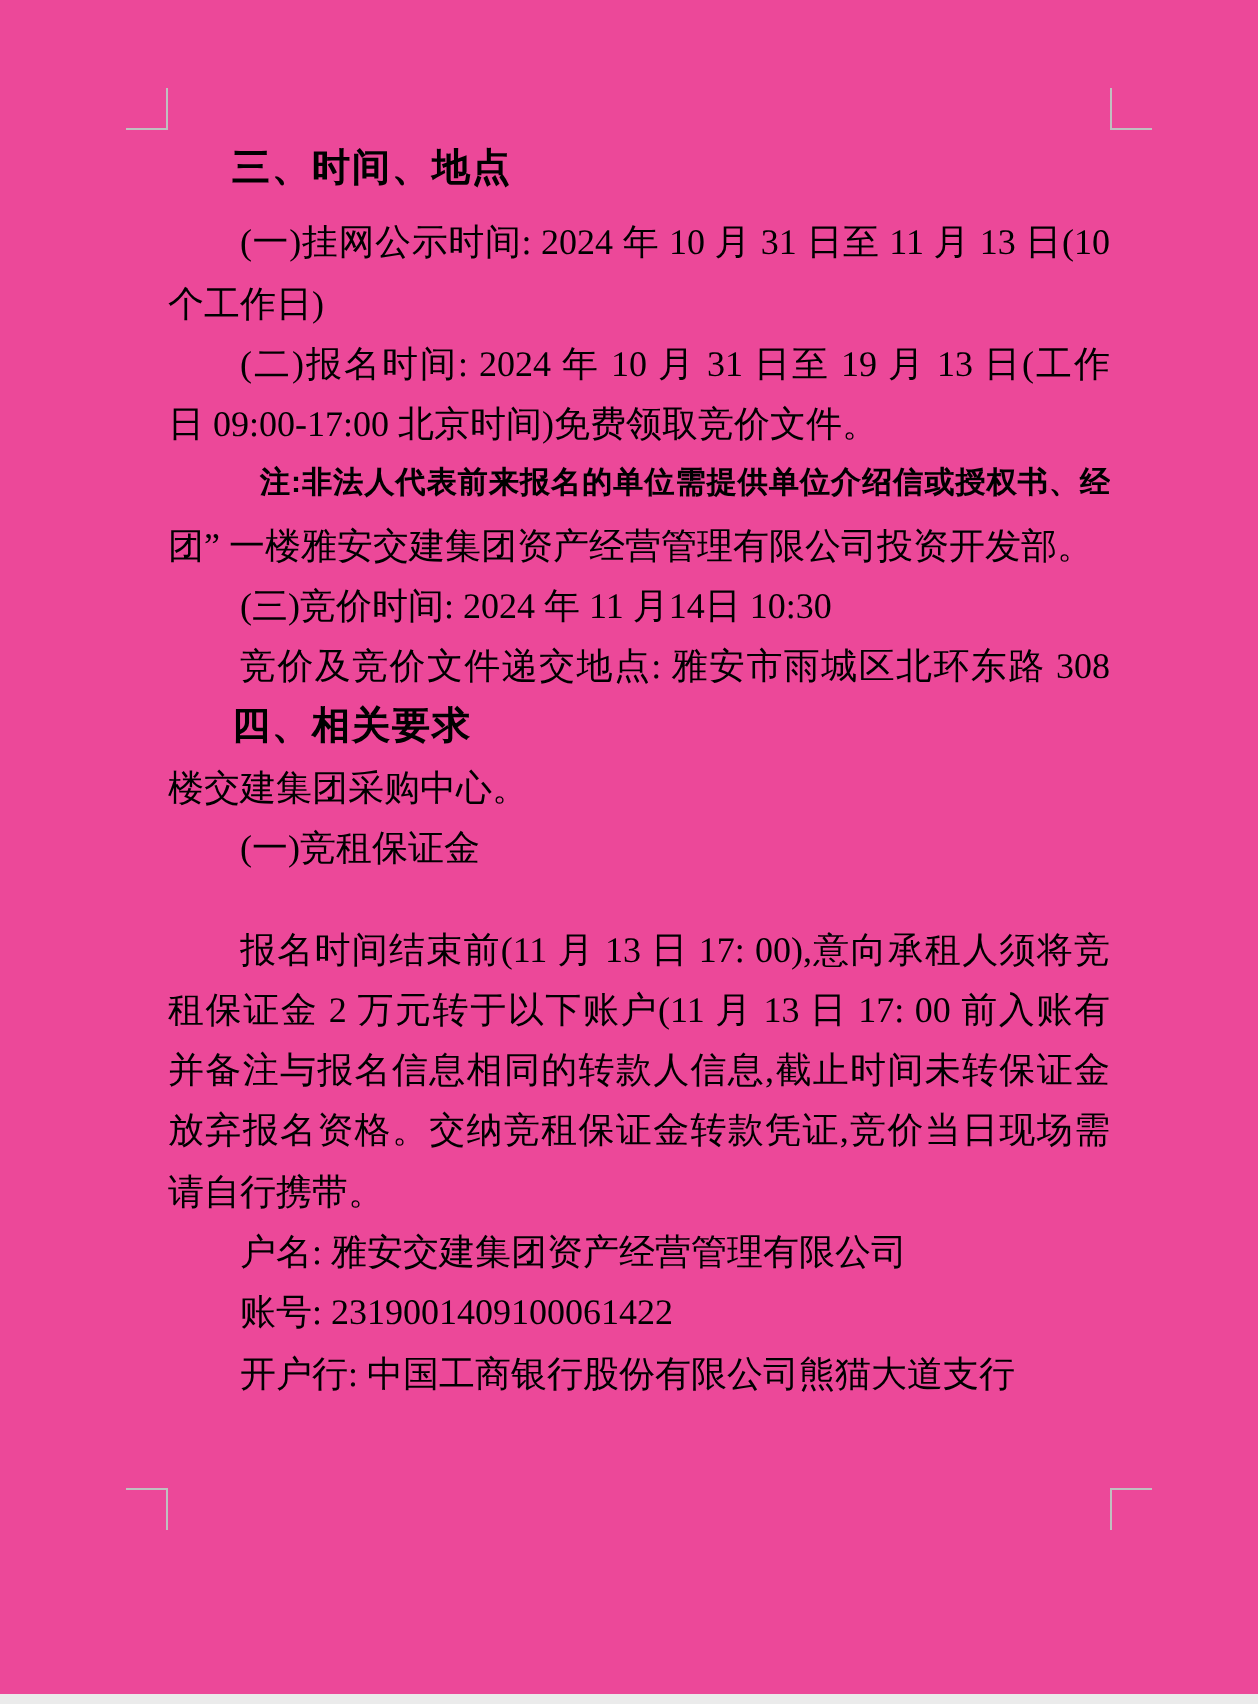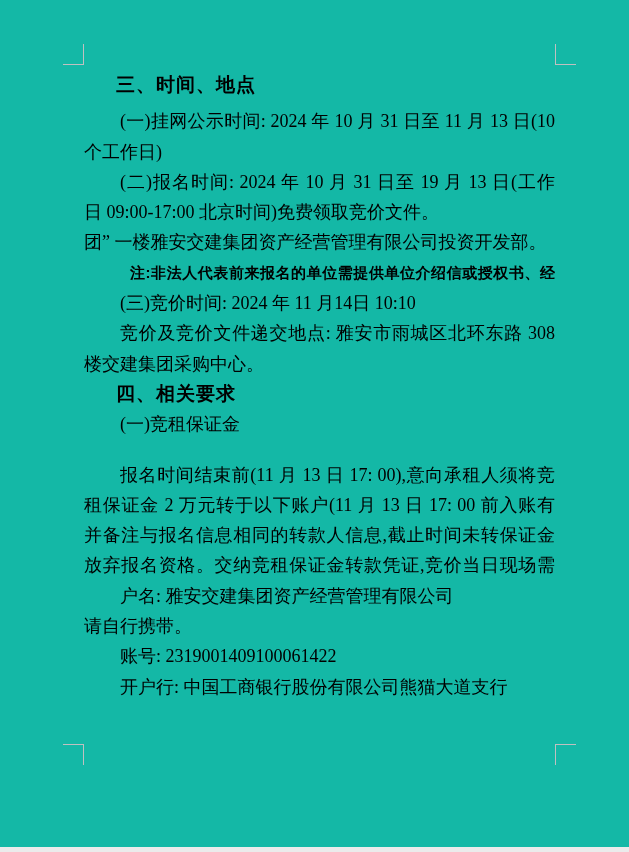--- a/index.html
+++ b/index.html
@@ -4,21 +4,21 @@
 <style>
   html, body {
     margin: 0;
     padding: 0;
     background: #ffffff;
   }
   .page {
     position: relative;
     width: 629px;
     height: 852px;
-    background: #14b8a6;
+    background: #ec4899;
     overflow: hidden;
     font-family: "Liberation Serif", "DejaVu Serif", serif;
     color: #000000;
   }
   
   .mark {
     position: absolute;
     width: 20px;
     height: 20px;
   }
@@ -78,31 +78,31 @@
   <div class="mark bl"></div>
   <div class="mark br"></div>
 
   <div class="textarea">
 
   <div class="ln heading" style="padding-left: 32px;">三、时间、地点</div>
       <div class="ln fill gap6" style="padding-left: 36px;">(一)挂网公示时间: 2024 年 10 月 31 日至 11 月 13 日(10</div>
       <div class="ln">个工作日)</div>
       <div class="ln fill" style="padding-left: 36px;">(二)报名时间: 2024 年 10 月 31 日至 19 月 13 日(工作</div>
       <div class="ln">日 09:00-17:00 北京时间)免费领取竞价文件。</div>
+      <div class="ln note fill" style="padding-left: 46px;">注:非法人代表前来报名的单位需提供单位介绍信或授权书、经</div>
       <div class="ln">团” 一楼雅安交建集团资产经营管理有限公司投资开发部。</div>
-      <div class="ln note fill" style="padding-left: 46px;">注:非法人代表前来报名的单位需提供单位介绍信或授权书、经</div>
-      <div class="ln" style="padding-left: 36px;">(三)竞价时间: 2024 年 11 月14日 10:10</div>
+      <div class="ln" style="padding-left: 36px;">(三)竞价时间: 2024 年 11 月14日 10:30</div>
       <div class="ln fill" style="padding-left: 36px;">竞价及竞价文件递交地点: 雅安市雨城区北环东路 308 号一</div>
+      <div class="ln heading" style="padding-left: 32px;">四、相关要求</div>
       <div class="ln">楼交建集团采购中心。</div>
-      <div class="ln heading" style="padding-left: 32px;">四、相关要求</div>
       <div class="ln" style="padding-left: 36px;">(一)竞租保证金</div>
       <div class="ln fill gap4" style="padding-left: 36px;">报名时间结束前(11 月 13 日 17: 00),意向承租人须将竞</div>
       <div class="ln fill">租保证金 2 万元转于以下账户(11 月 13 日 17: 00 前入账有效),</div>
       <div class="ln fill">并备注与报名信息相同的转款人信息,截止时间未转保证金视为</div>
       <div class="ln fill">放弃报名资格。交纳竞租保证金转款凭证,竞价当日现场需复核,</div>
+      <div class="ln">请自行携带。</div>
       <div class="ln" style="padding-left: 36px;">户名: 雅安交建集团资产经营管理有限公司</div>
-      <div class="ln">请自行携带。</div>
       <div class="ln" style="padding-left: 36px;">账号: 2319001409100061422</div>
       <div class="ln" style="padding-left: 36px;">开户行: 中国工商银行股份有限公司熊猫大道支行</div>
     </div>
 
   <div class="bottom-strip"></div>
 </div>
 
 </body></html>

